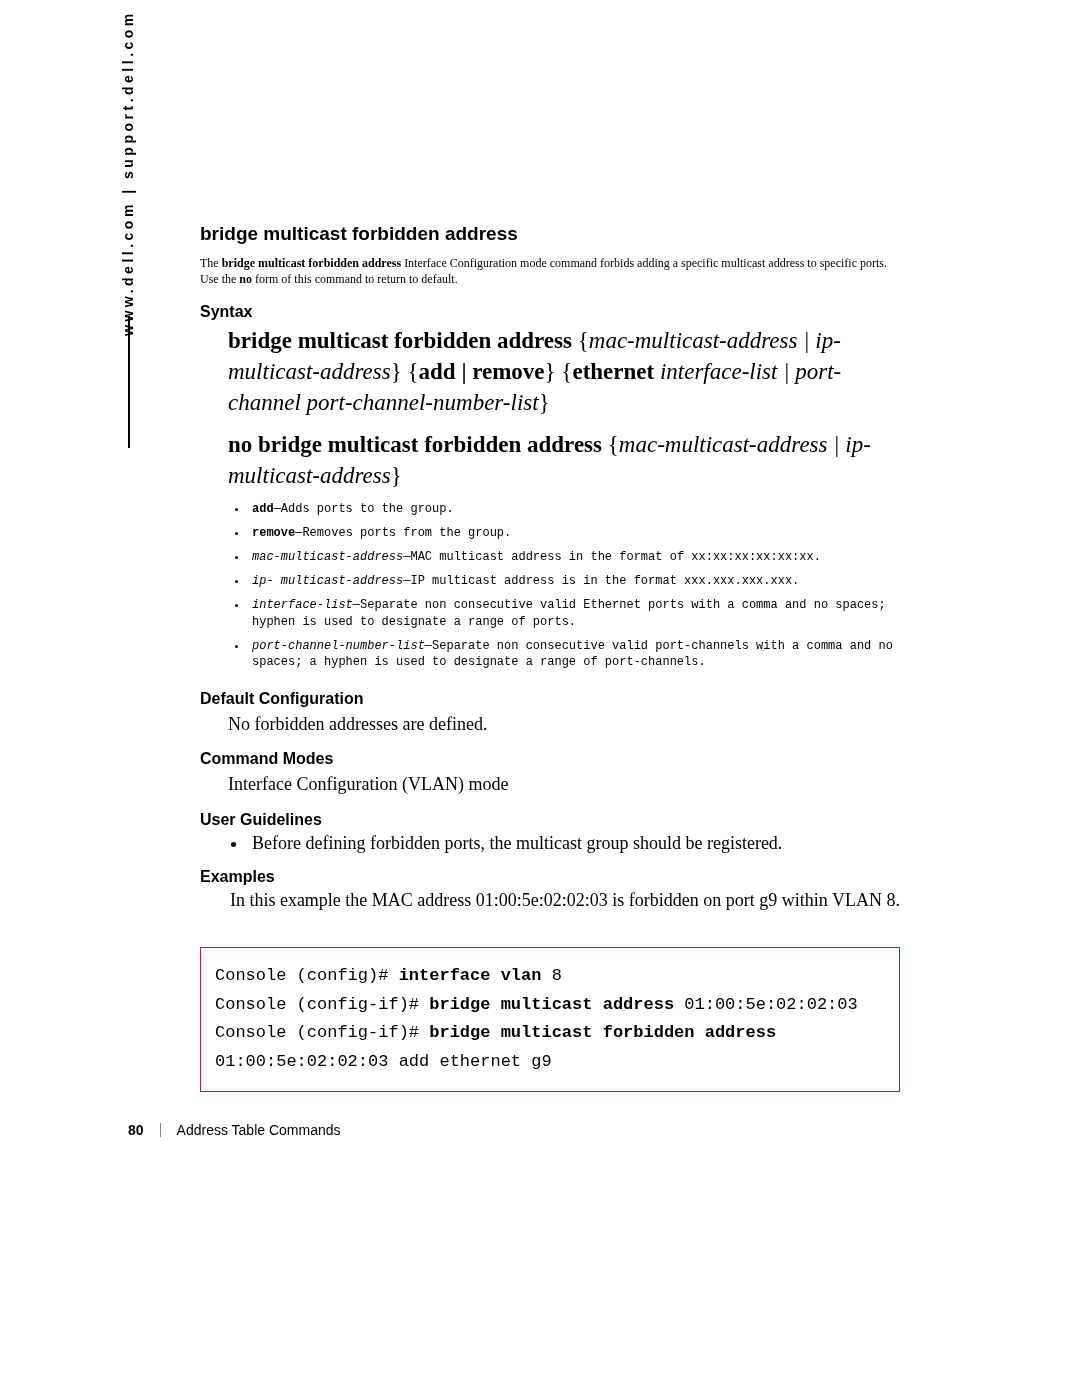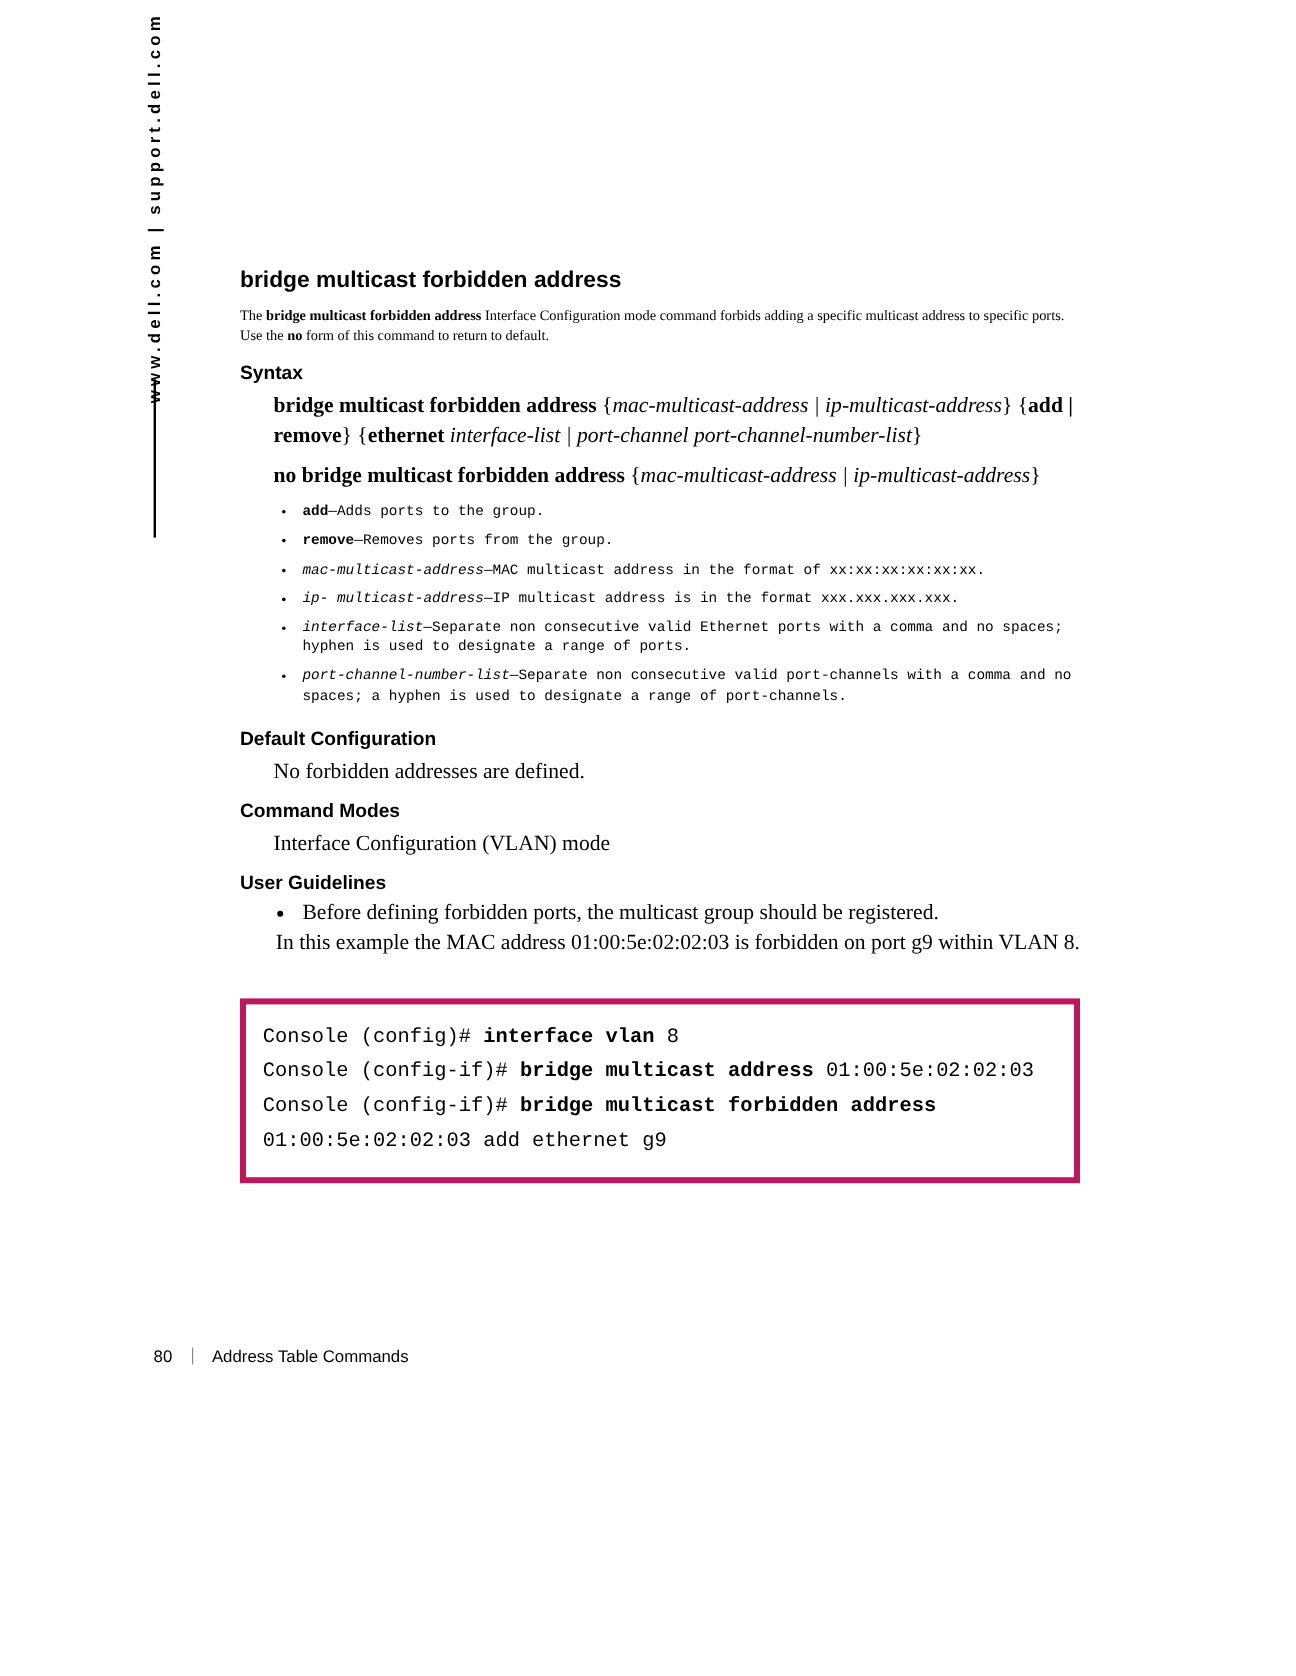--- a/index.html
+++ b/index.html
@@ -56,21 +56,21 @@
   }
   .bold { font-weight: 700; }
   .subhead {
     font-family: "Helvetica Neue", Arial, sans-serif;
     font-weight: 700;
     font-size: 16px;
     margin: 14px 0 4px 0;
   }
   .syntax-block {
     margin-left: 28px;
-    font-size: 18px;
+    font-size: 23px;
     line-height: 1.35;
   }
   .syntax-block p { margin: 0 0 10px 0; }
   .italic { font-style: italic; }
   ul.params {
     list-style: disc;
     padding-left: 0;
     margin: 6px 0 20px 48px;
     font-size: 12px;
     line-height: 1.35;
@@ -88,41 +88,41 @@
     margin: 4px 0 4px 48px;
     font-size: 18px;
   }
   ul.guidelines li { padding-left: 4px; }
   p.example-desc {
     font-size: 18px;
     margin: 4px 0 36px 0;
     text-align: right;
   }
   .console-box {
-    border: 5px solid #be185d;
+    border: 1px solid #be185d;
     padding: 14px 14px;
     font-family: "Courier New", Courier, monospace;
     font-size: 17px;
     line-height: 1.7;
     white-space: pre-wrap;
     margin-left: 0;
   }
   .console-box .cb-line { display:block; margin:0; }
   .console-bold { font-weight: 700; }
   .footer {
     position: absolute;
     left: 128px;
     top: 1122px;
     font-family: "Helvetica Neue", Arial, sans-serif;
     font-size: 14px;
     display: flex;
     align-items: center;
     gap: 16px;
   }
-  .footer .pg { font-weight: 400; }
+  .footer .pg { font-weight: 700; }
   .footer .sep {
     width: 1px;
     height: 14px;
     background: #888;
   }
 </style>
 </head>
 <body>
 
 <div class="side-url">www.dell.com | support.dell.com</div>
@@ -158,20 +158,21 @@
   <p class="body-text">No forbidden addresses are defined.</p>
 
   <div class="subhead">Command Modes</div>
   <p class="body-text">Interface Configuration (VLAN) mode</p>
 
   <div class="subhead">User Guidelines</div>
   <ul class="guidelines">
     <li>Before defining forbidden ports, the multicast group should be registered.</li>
   </ul>
 
+  <div class="subhead">Examples</div>
   <p class="example-desc">In this example the MAC address 01:00:5e:02:02:03 is forbidden on port g9 within VLAN 8.</p>
 
   <div class="console-box"><span class="cb-line"><span>Console (config)# </span><span class="console-bold">interface vlan</span><span> 8</span></span><span class="cb-line"><span>Console (config-if)# </span><span class="console-bold">bridge multicast address</span><span> 01:00:5e:02:02:03</span></span><span class="cb-line"><span>Console (config-if)# </span><span class="console-bold">bridge multicast forbidden address</span><span></span></span><span class="cb-line"><span>01:00:5e:02:02:03 add ethernet g9</span></span></div>
 </div>
 
 <div class="footer">
   <span class="pg">80</span>
   <span class="sep"></span>
   <span>Address Table Commands</span>
 </div>

